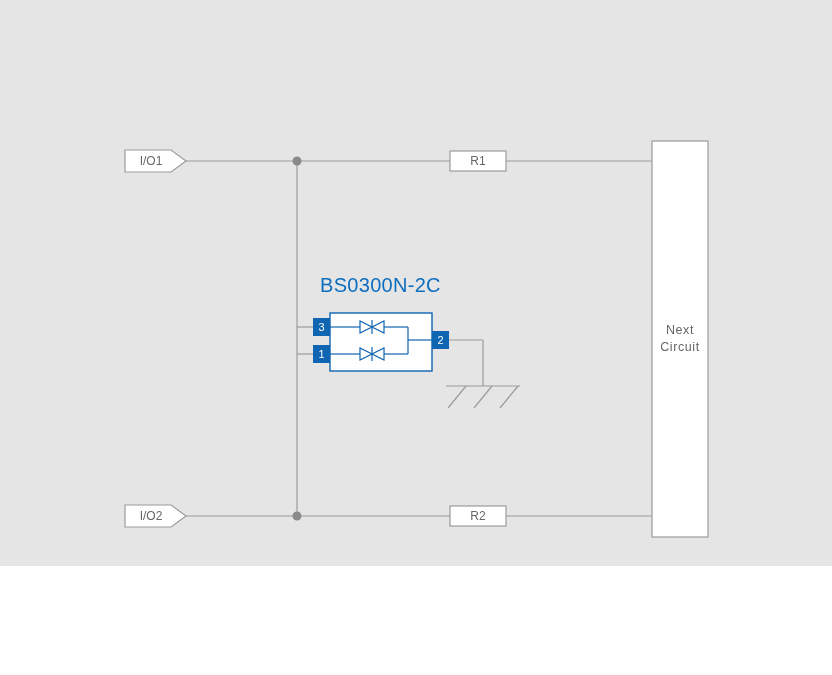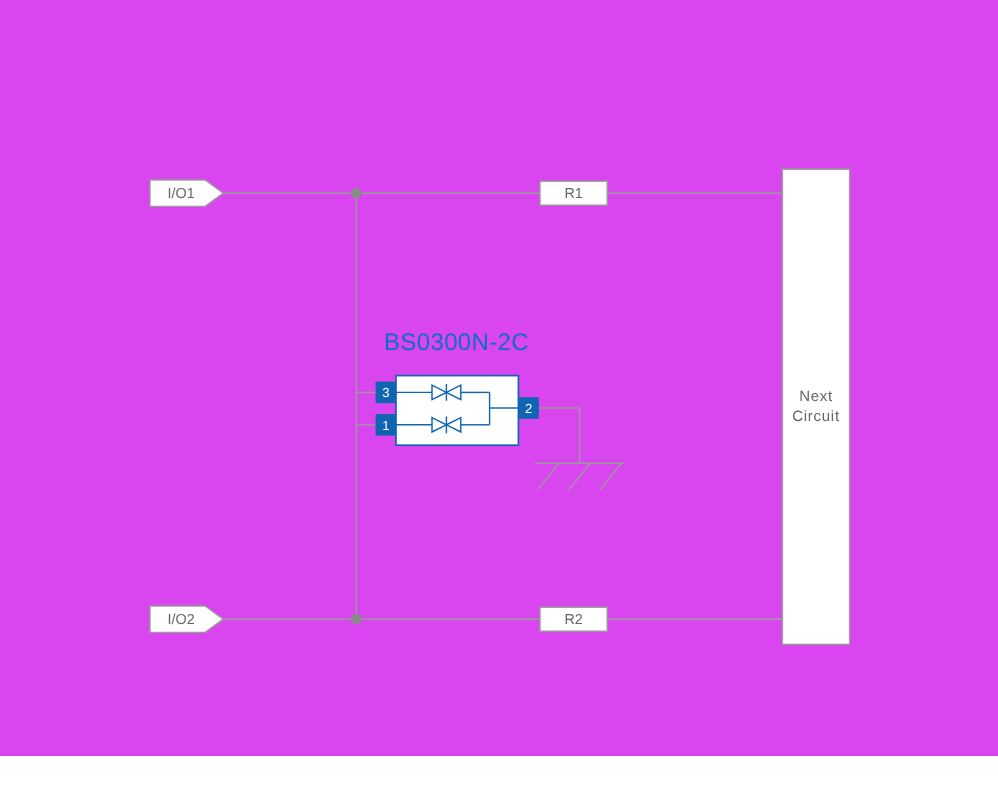--- a/index.html
+++ b/index.html
@@ -1,20 +1,20 @@
 <!DOCTYPE html>
 <html><head>
 <meta charset="utf-8">
 <style>
   html, body { margin: 0; padding: 0; background: #ffffff; }
   .canvas {
     position: relative;
     width: 832px;
-    height: 630px;
-    background: #d946ef;
+    height: 566px;
+    background: #e5e5e5;
     font-family: "Liberation Sans", sans-serif;
     overflow: hidden;
   }
   svg { display: block; }
   text { font-family: "Liberation Sans", sans-serif; }
   .wire   { stroke: #9b9b9b; stroke-width: 1.2; fill: none; }
   .boxln  { stroke: #9b9b9b; stroke-width: 1.2; fill: #ffffff; }
   .lbl    { fill: #666666; font-size: 12px; }
   .lbl-nc { fill: #666666; font-size: 12.5px; letter-spacing: 0.6px; }
   .comp-label { fill: #0d6ebf; font-size: 20px; letter-spacing: 0.3px; }

